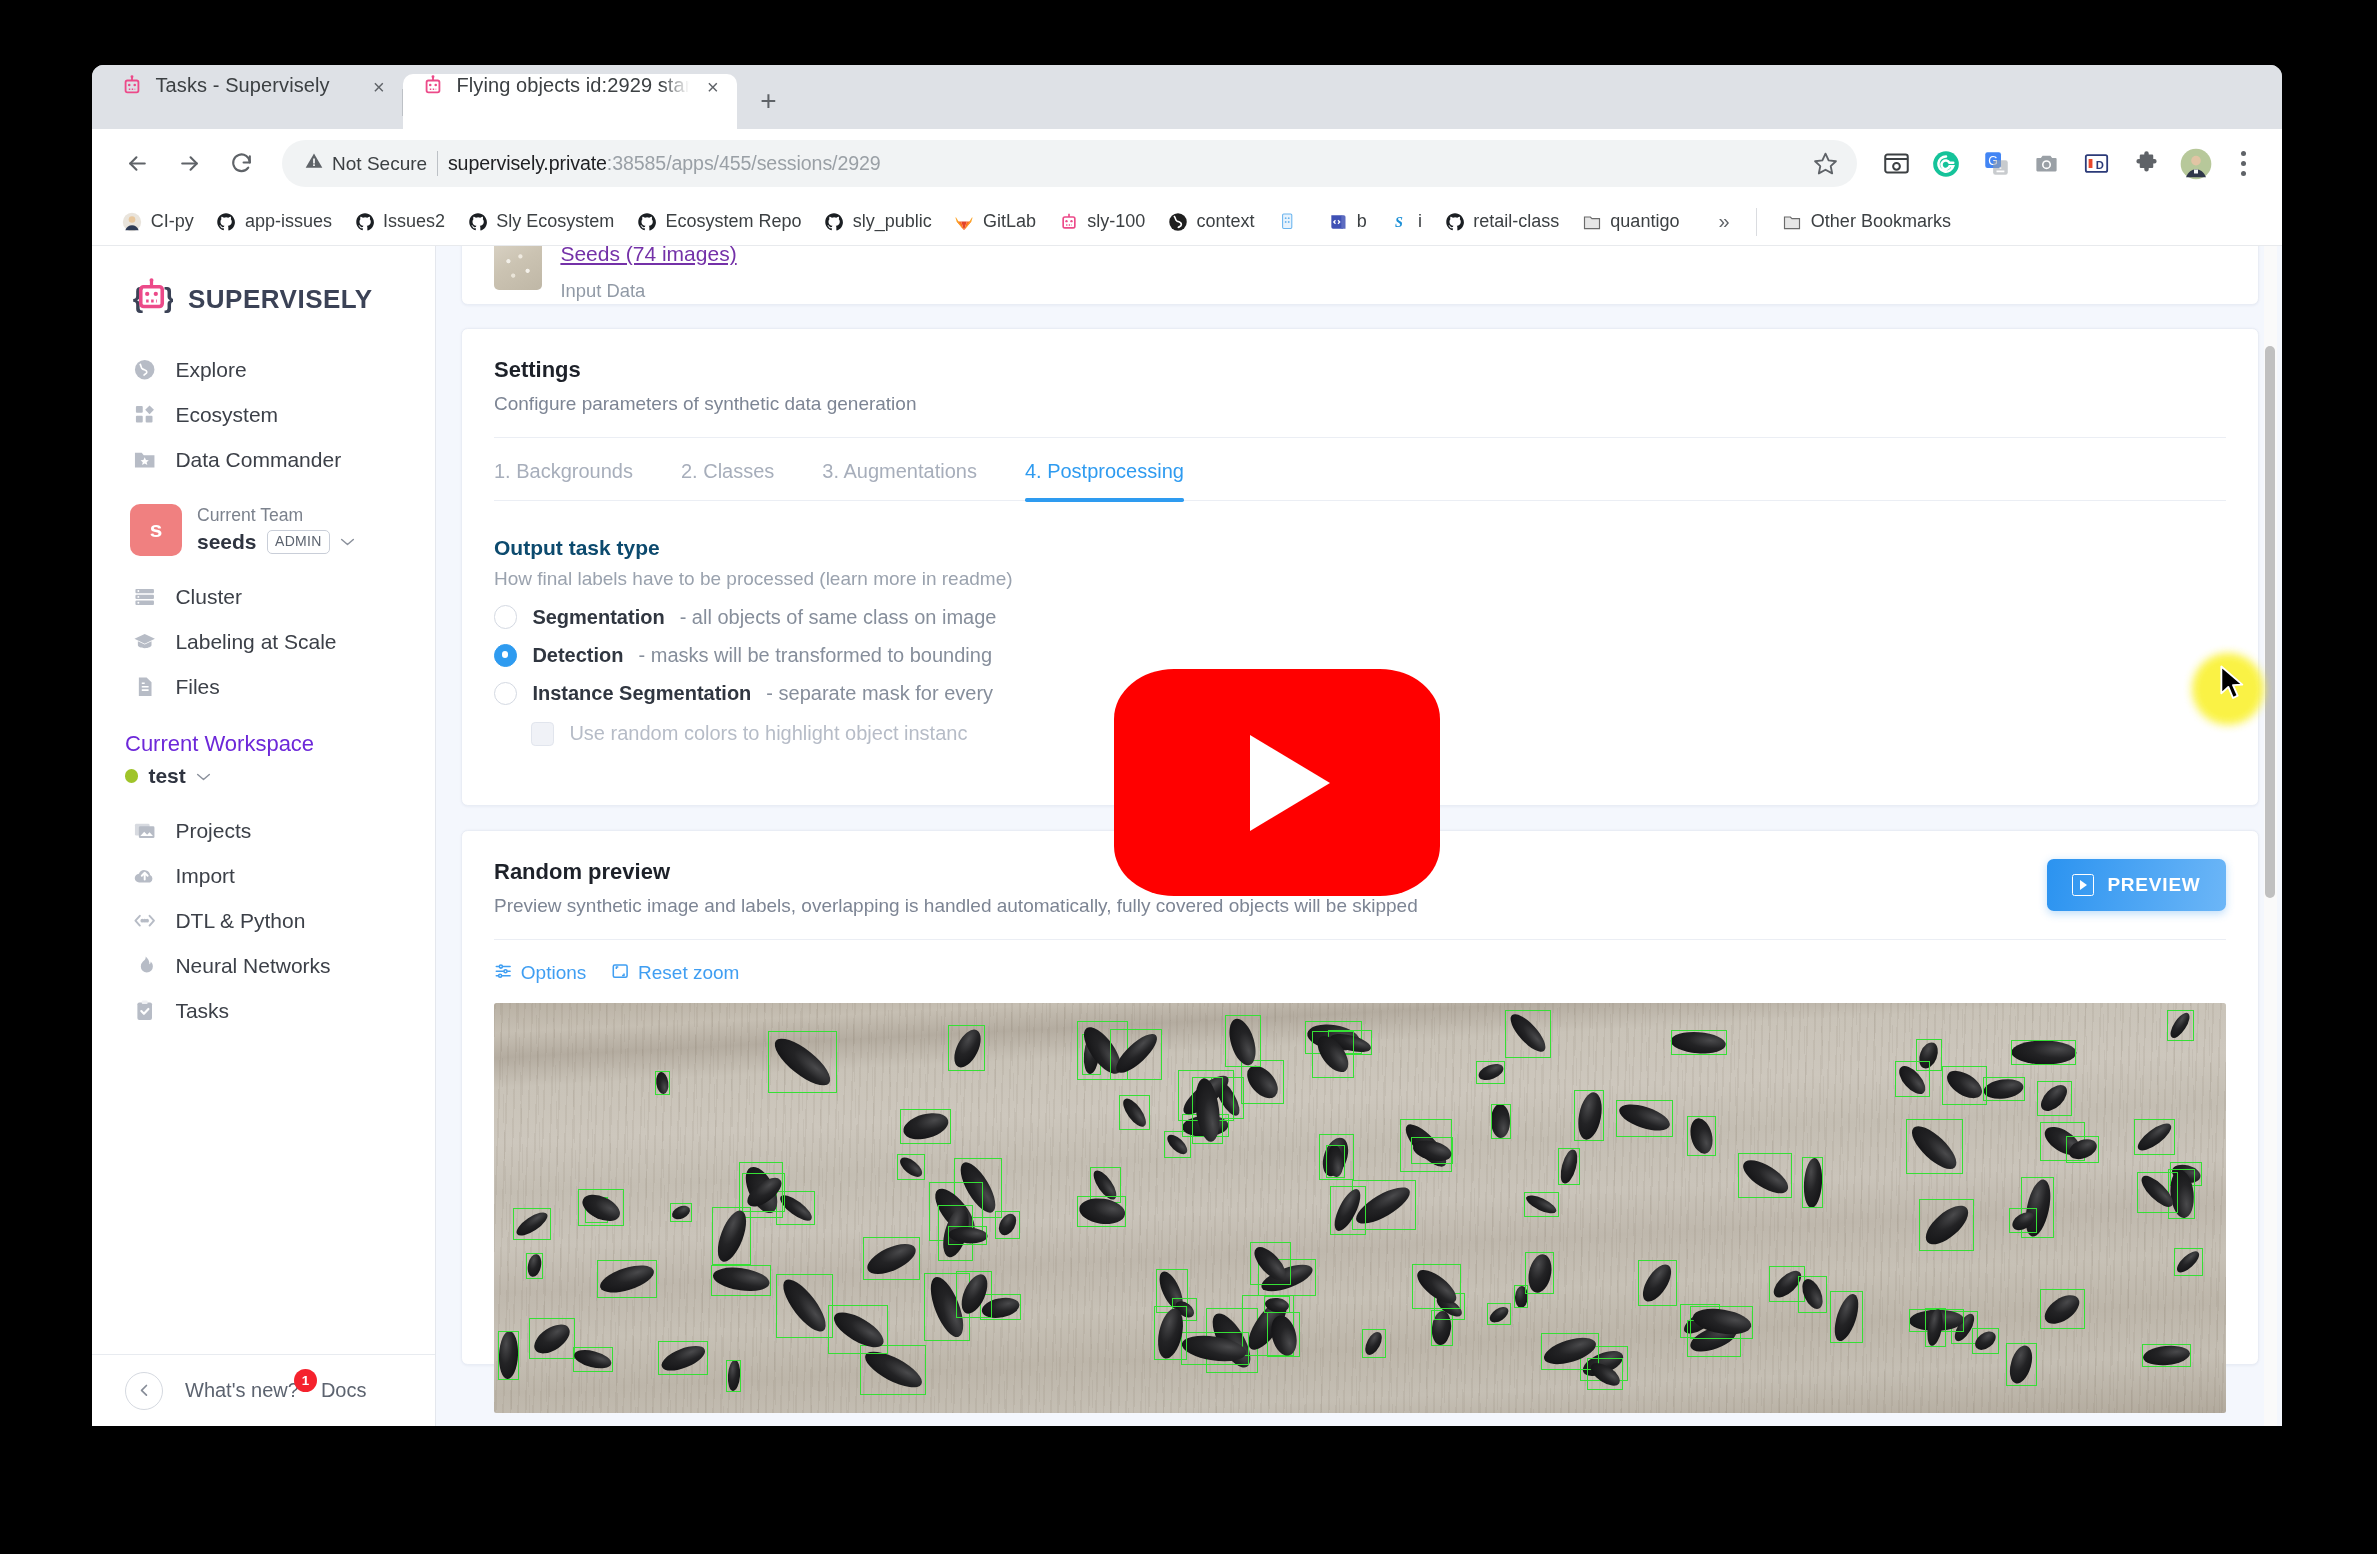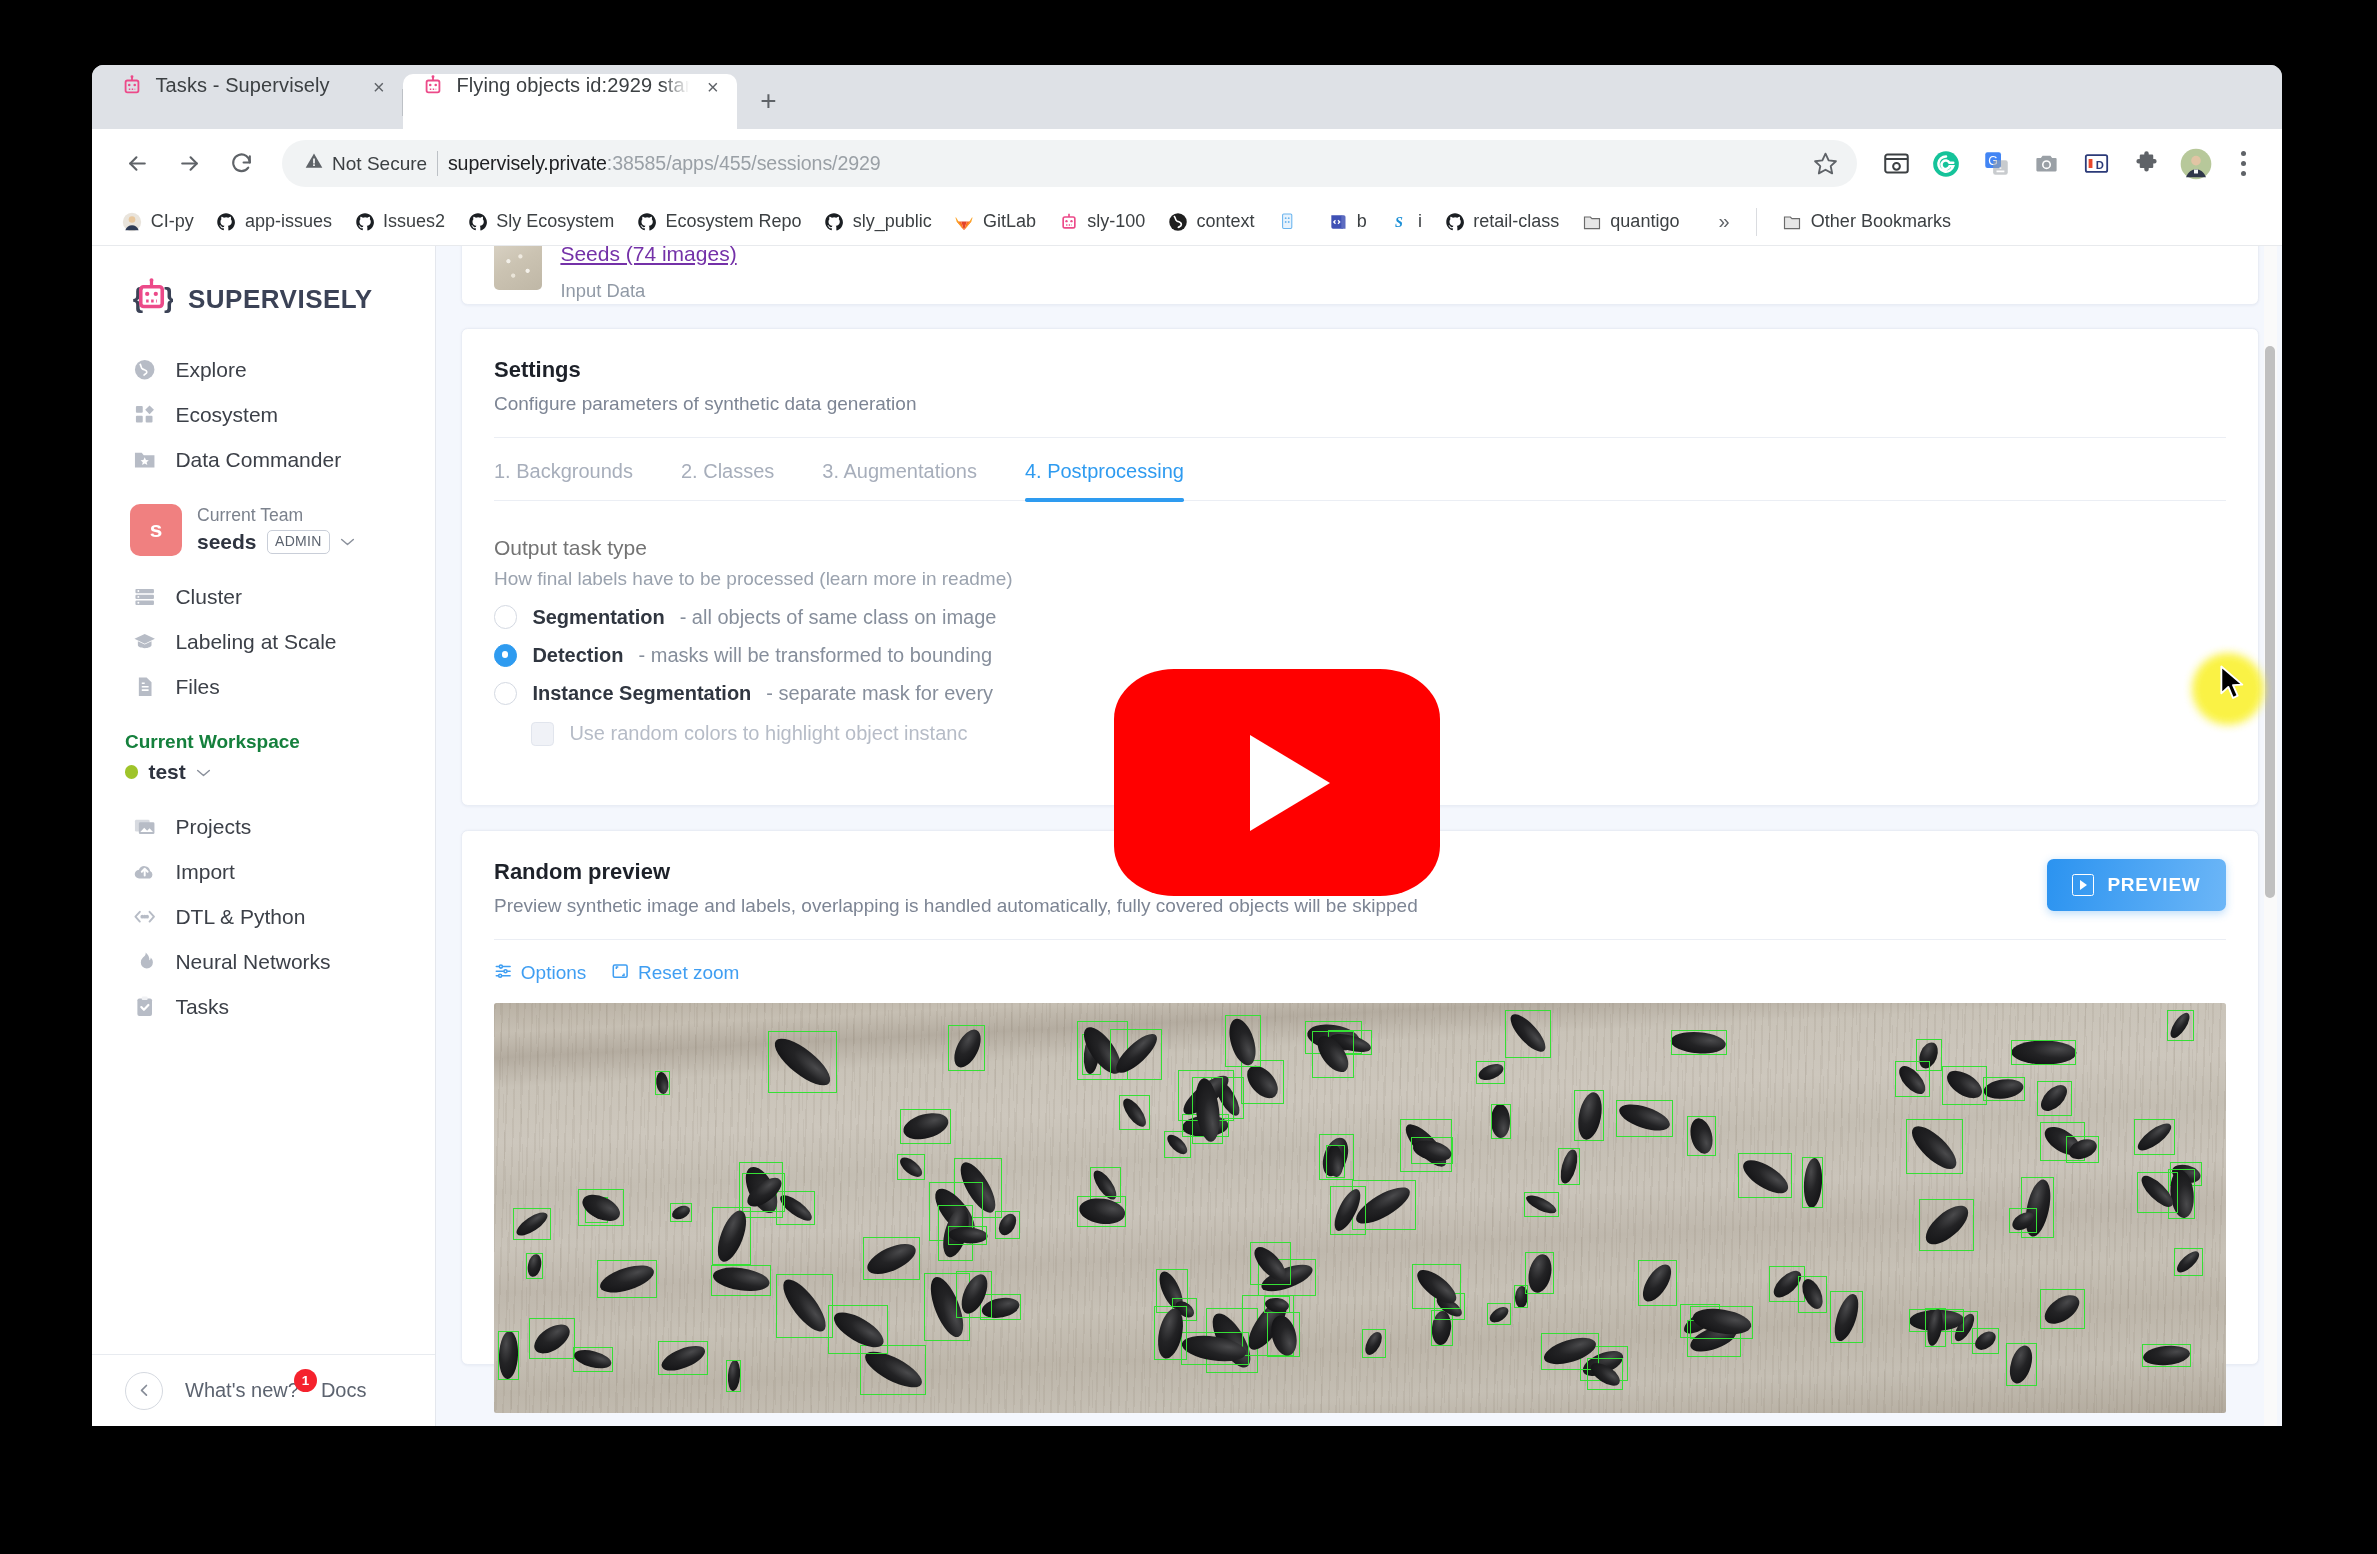--- a/index.html
+++ b/index.html
@@ -195,21 +195,21 @@
     font-size: 22.6px; font-weight: bold;
   }
   #team-label { font-size: 17.6px; color: #7c828d; line-height: 1.35; }
   #team-row { display: flex; align-items: center; gap: 10px; }
   #team-name { font-size: 21px; font-weight: bold; color: #2f3440; }
   #team-role {
     font-size: 14px; color: #5c636f; border: 0.8px solid #c9ced8;
     border-radius: 5px; padding: 1.7px 7.5px; letter-spacing: 0.3px;
   }
   .caret { color: #8b919c; font-size: 15px; }
-  #ws-label { font-size: 19px; color: #15803d; padding: 22px 0 6.7px 33px; font-weight: bold; }
+  #ws-label { font-size: 22px; color: #6d28d9; padding: 22px 0 6.7px 33px; }
   #ws-row { display: flex; align-items: center; gap: 10px; padding-left: 33px; }
   #ws-dot { width: 13.4px; height: 13.4px; border-radius: 50%; background: #9fc42a; }
   #ws-name { font-size: 21px; font-weight: bold; color: #2f3440; }
   #sidebar-footer {
     margin-top: auto;
     border-top: 0.8px solid #e8ebf0;
     height: 72px;
     display: flex; align-items: center; gap: 22px;
     padding-left: 33px;
   }
@@ -269,21 +269,21 @@
   .hr { height: 0.8px; background: #ebeef4; margin: 22px 0 0 0; }
   #tabs-row { display: flex; gap: 48px; padding-top: 22px; border-bottom: 0.8px solid #ebeef4; }
   .tab-item {
     font-size: 20px; color: #a7aebb; padding-bottom: 16.7px; position: relative;
   }
   .tab-item.active { color: #2e9bf0; }
   .tab-item.active::after {
     content:""; position: absolute; left: 0; right: 0; bottom: -1.7px;
     height: 3.3px; background: #2e9bf0; border-radius: 1.7px;
   }
-  #otype-title { font-size: 21px; font-weight: normal; color: #737373; margin-top: 35px; }
+  #otype-title { font-size: 21px; font-weight: bold; color: #0c4a6e; margin-top: 35px; }
   #otype-sub { font-size: 19px; color: #9aa2ae; margin-top: 8.4px; }
   .radio-row { display: flex; align-items: flex-end; gap: 15px; margin-top: 15px; }
   .radio {
     width: 23.4px; height: 23.4px; border-radius: 50%;
     border: 1.7px solid #d4d9e2; background: #fff; flex: 0 0 23.4px;
     position: relative;
   }
   .radio.checked { border-color: #2e9bf0; background: #2e9bf0; }
   .radio.checked::after {
     content: ""; position: absolute; left: 6.7px; top: 6.7px;

